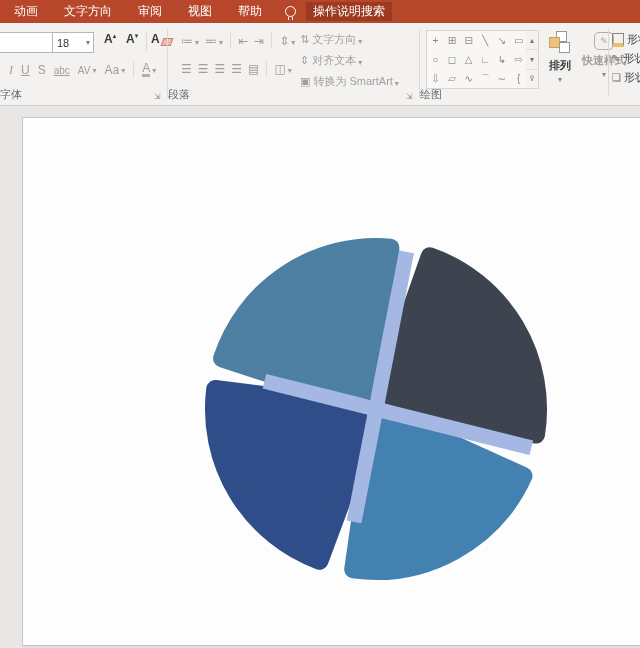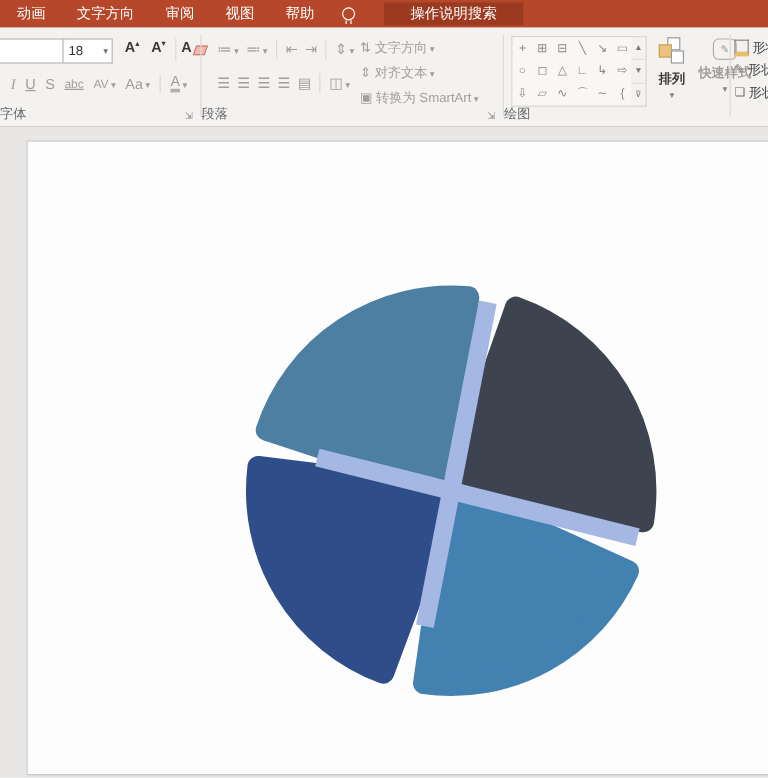--- a/index.html
+++ b/index.html
@@ -6,21 +6,21 @@
   #page{position:relative;width:640px;height:648px;overflow:hidden;background:#e8e7e6;
         font-family:"Liberation Sans","DejaVu Sans",sans-serif;-webkit-font-smoothing:antialiased;}
   
   #menu-bar{position:absolute;left:0;top:0;width:640px;height:23px;background:#b7472a;
             display:flex;align-items:center;color:#fff;font-size:12px;}
   .menu-item{padding:0 13px;height:23px;line-height:23px;white-space:nowrap;cursor:default;}
   .menu-item:first-child{padding-left:14px;text-align:center;}
   #bulb-wrap{margin-left:10px;display:flex;align-items:center;}
   .bulb{width:9px;height:9px;border:1.4px solid #fff;border-radius:50%;position:relative;display:inline-block;}
   .bulb::after{content:"";position:absolute;left:2px;bottom:-4px;width:3px;height:3px;border-left:1.4px solid #fff;border-right:1.4px solid #fff;}
-  .search-box{margin-left:24px;background:#9c3a21;padding:2px 22px;height:15px;line-height:15px;}
+  .search-box{margin-left:10px;background:#9c3a21;padding:2px 7px;height:15px;line-height:15px;}
   
   #ribbon{position:absolute;left:0;top:23px;width:640px;height:82px;background:#f3f2f1;border-bottom:1px solid #d2d0ce;}
   .group{position:absolute;top:0;height:82px;}
   .group-label{position:absolute;bottom:3px;left:0;right:0;text-align:left;font-size:11px;color:#696969;}
   .launcher{position:absolute;right:5px;bottom:4px;width:9px;height:9px;color:#8a8886;font-size:8px;line-height:9px;}
   .launcher::after{content:"⇲";}
   .vdiv{position:absolute;top:6px;bottom:8px;width:1px;background:#dcdad8;}
   .rbtn{display:inline-flex;align-items:center;justify-content:center;color:#a19f9d;font-size:12px;cursor:default;}
   .dd::after{content:"▾";font-size:8px;color:#a19f9d;margin-left:2px;}
   .sep{display:inline-block;width:1px;height:16px;background:#dcdad8;margin:0 4px;vertical-align:middle;}

